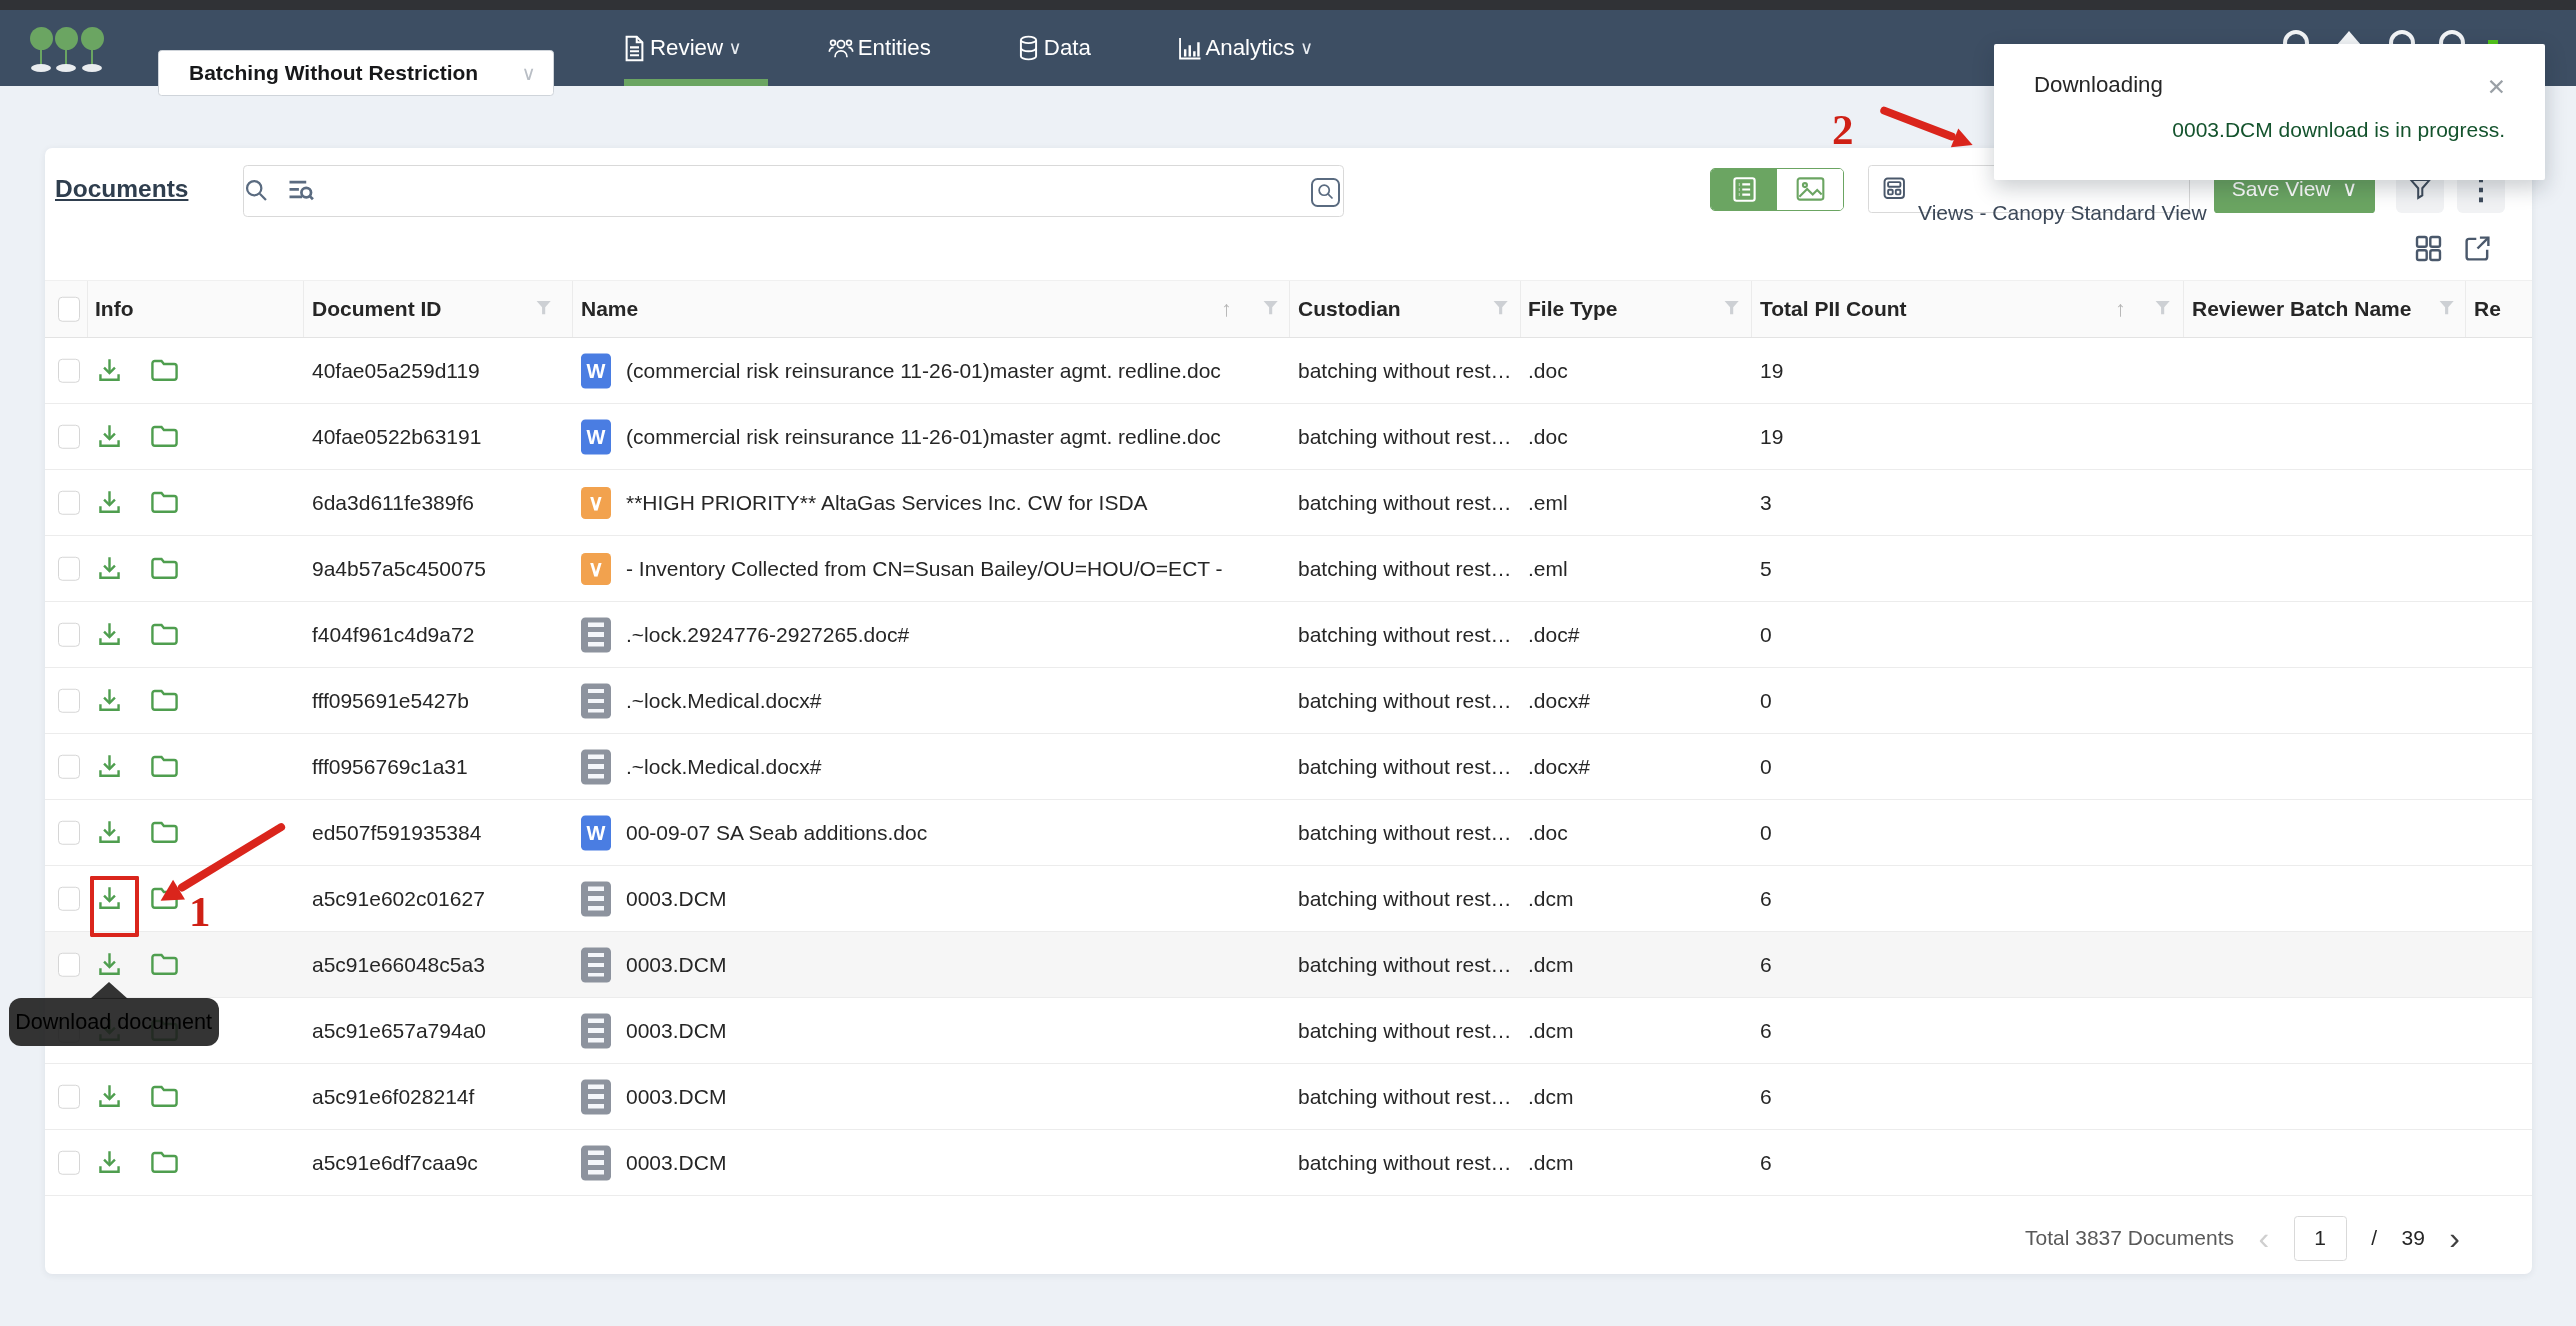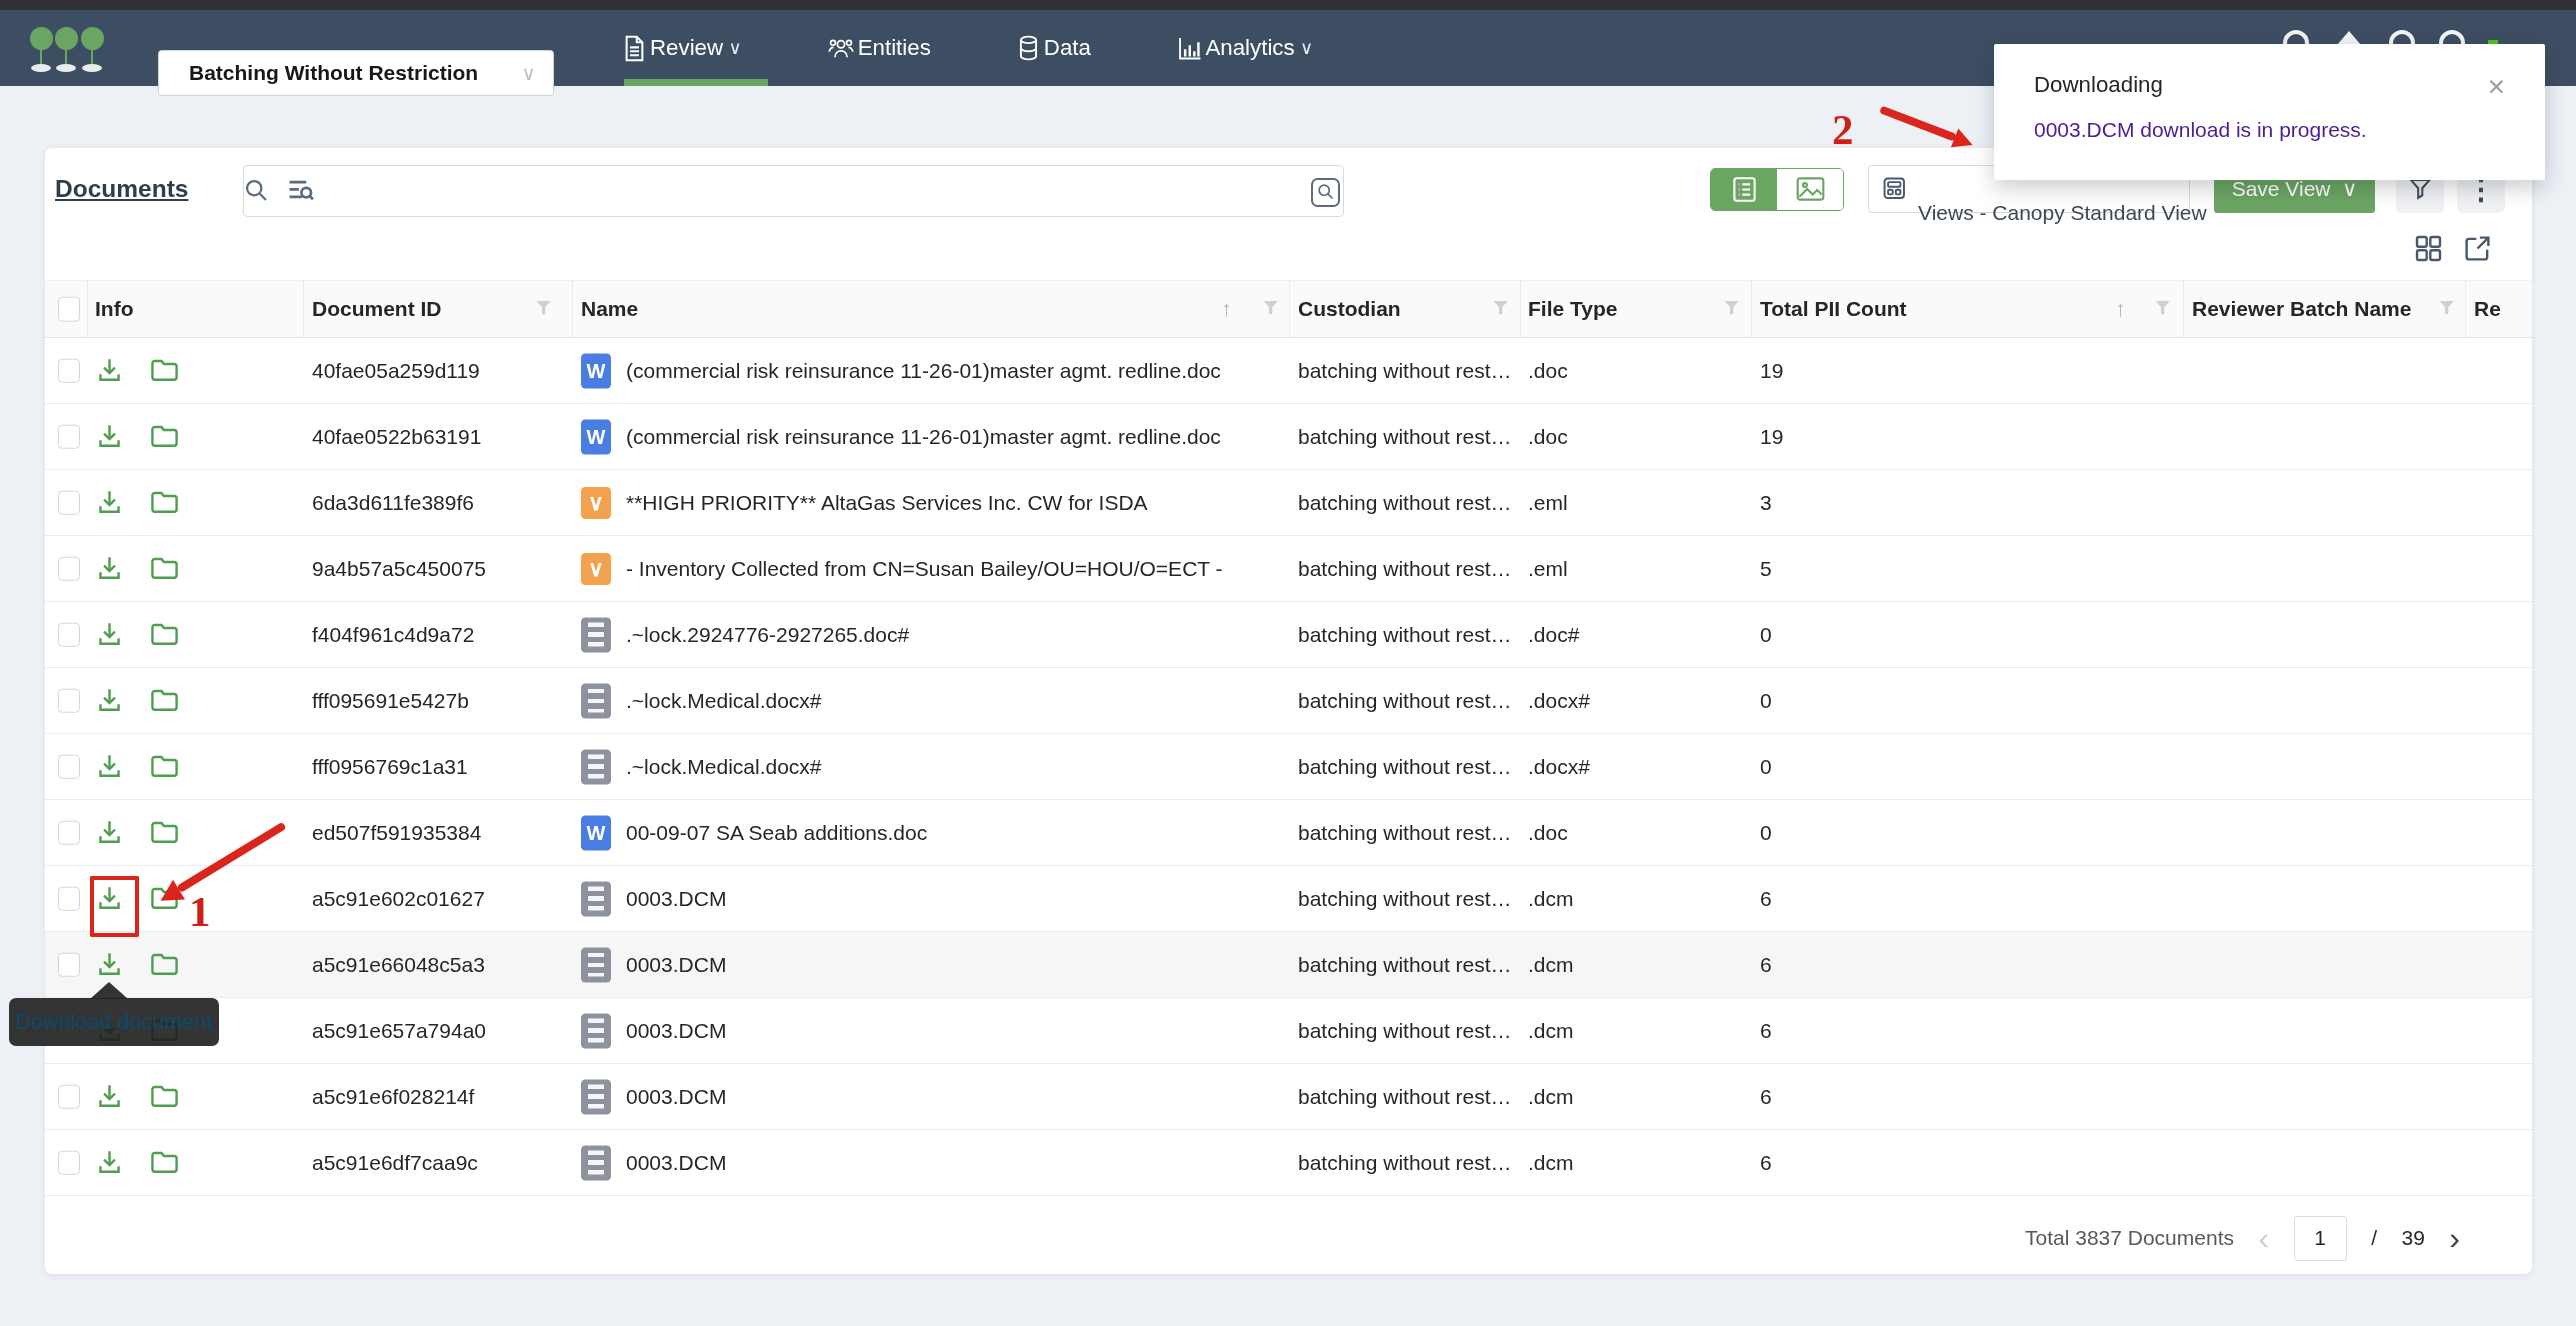--- a/index.html
+++ b/index.html
@@ -31,21 +31,21 @@
   .nav-right-icon { position:absolute; top:29.6px; }
   .nri-circle { width:26px; height:26px; border-radius:50%; border:4.3px solid #f2f4f6; }
   .nri-tri { width:0; height:0; border-left:12.3px solid transparent; border-right:12.3px solid transparent; border-bottom:14.4px solid #f2f4f6; }
   .nav-badge { position:absolute; left:2488px; top:29.6px; width:10px; height:13px; background:#52c41a; }
   
   .toast {
     position:absolute; left:1994px; top:44px; width:551px; height:136px; background:#fff;
     border-radius:2px; box-shadow:0 7.2px 21.6px rgba(20,30,45,.22); z-index:70; padding:28px 40px;
   }
   .toast-title { font-size:22.3px; color:#262626; }
-  .toast-msg { font-size:21px; color:#4c1d95; margin-top:20px; }
+  .toast-msg { font-size:21px; color:#14532d; margin-top:20px;text-align:right; }
   .toast-close { position:absolute; right:39px; top:32px; font-size:23px; color:#9aa0a6; line-height:1; cursor:default; }
   
   .card {
     position:absolute; left:45px; top:148px; width:2487px; height:1126px; background:#fff;
     border-radius:7.2px; box-shadow:0 1.4px 7.2px rgba(31,45,61,.07); overflow:hidden;
   }
   .page-title { position:absolute; left:10px; top:27px; font-size:24.5px; font-weight:600; color:#2f3e4e;text-decoration:underline; }
   
   .search-box {
     position:absolute; left:198px; top:16.6px; width:1101px; height:52px;
@@ -101,21 +101,21 @@
   
   .pagination { position:absolute; right:72px; top:1067px; height:46px; display:flex; align-items:center; gap:24.5px; }
   .pg-total { font-size:21px; color:#595959; }
   .pg-prev { font-size:32px; color:#cfcfcf; }
   .pg-next { font-size:32px; color:#404040; }
   .pg-box { width:53px; height:45px; border:1.4px solid #d9d9d9; border-radius:3.6px; display:flex; align-items:center; justify-content:center; font-size:21px; color:#262626; background:#fff; }
   .pg-sep, .pg-pages { font-size:21px; color:#262626; }
   
   .tooltip {
     position:absolute; left:8.6px; top:998px; width:210px; height:48px; background:rgba(30,30,30,.9);
-    border-radius:7px; color:#0c4a6e; font-size:21.6px; display:flex; align-items:center; justify-content:center; z-index:40;
+    border-radius:12px; color:#000000; font-size:21.6px; display:flex; align-items:center; justify-content:center; z-index:40;
   }
   .tooltip::before {
     content:""; position:absolute; left:81px; top:-16px; width:0; height:0;
     border-left:19.5px solid transparent; border-right:19.5px solid transparent; border-bottom:17.3px solid rgba(30,30,30,.9);
   }
   .red-rect { position:absolute; left:90px; top:876px; width:49px; height:61px; border:4.3px solid #da251c; border-radius:1.4px; z-index:80; }
   .red-digit { position:absolute; font-family:"Liberation Serif", serif; font-weight:700; font-size:43px; color:#cf2015; z-index:80; }
   .anno-svg { position:absolute; z-index:80; }
 </style>
 </head>

